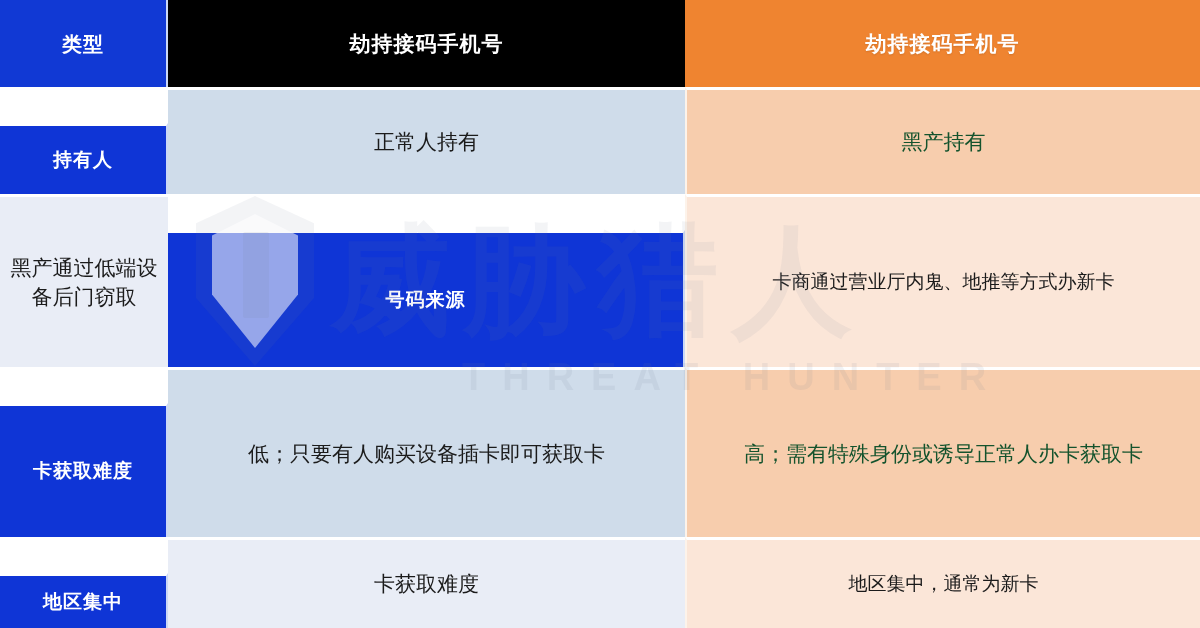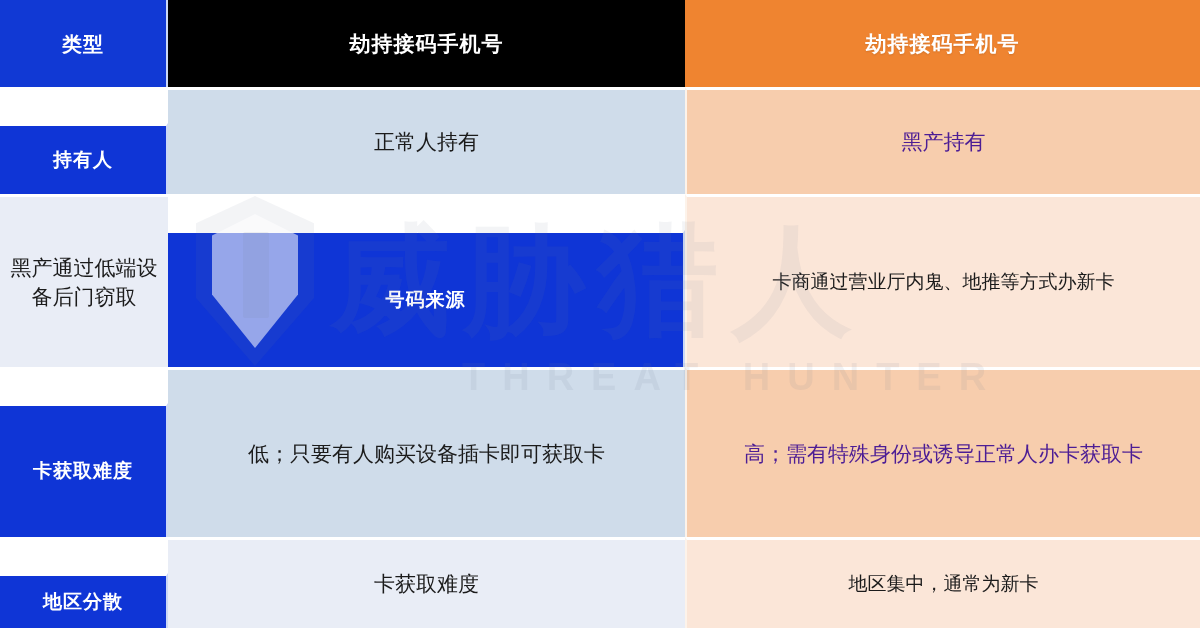--- a/index.html
+++ b/index.html
@@ -152,21 +152,21 @@
   .val-blue-soft {
     background: #e9edf6;
     color: #1b1b1b;
     font-size: 21px;
     border-top: 3px solid #ffffff;
   }
 
   
   .val-orange-strong {
     background: #f7cdad;
-    color: #4c1d95;
+    color: #14532d;
     font-size: 21px;
     border-top: 3px solid #ffffff;
     border-left: 2px solid #fdf3ea;
   }
   .val-orange-soft {
     background: #fbe6d8;
     color: #1b1b1b;
     font-size: 19px;
     border-top: 3px solid #ffffff;
     border-left: 2px solid #fdf3ea;
@@ -232,21 +232,21 @@
       <span class="cell-text">卡获取难度</span>
     </div>
     <div class="cell val-blue-strong">
       <span class="cell-text">低；只要有人购买设备插卡即可获取卡</span>
     </div>
     <div class="cell val-orange-strong">
       <span class="cell-text">高；需有特殊身份或诱导正常人办卡获取卡</span>
     </div>
 
     <div class="cell lbl">
-      <span class="cell-text">地区分散</span>
+      <span class="cell-text">地区集中</span>
     </div>
     <div class="cell val-blue-soft">
       <span class="cell-text">卡获取难度</span>
     </div>
     <div class="cell val-orange-soft">
       <span class="cell-text">地区集中，通常为新卡</span>
     </div>
 
   </div>
 </div>

